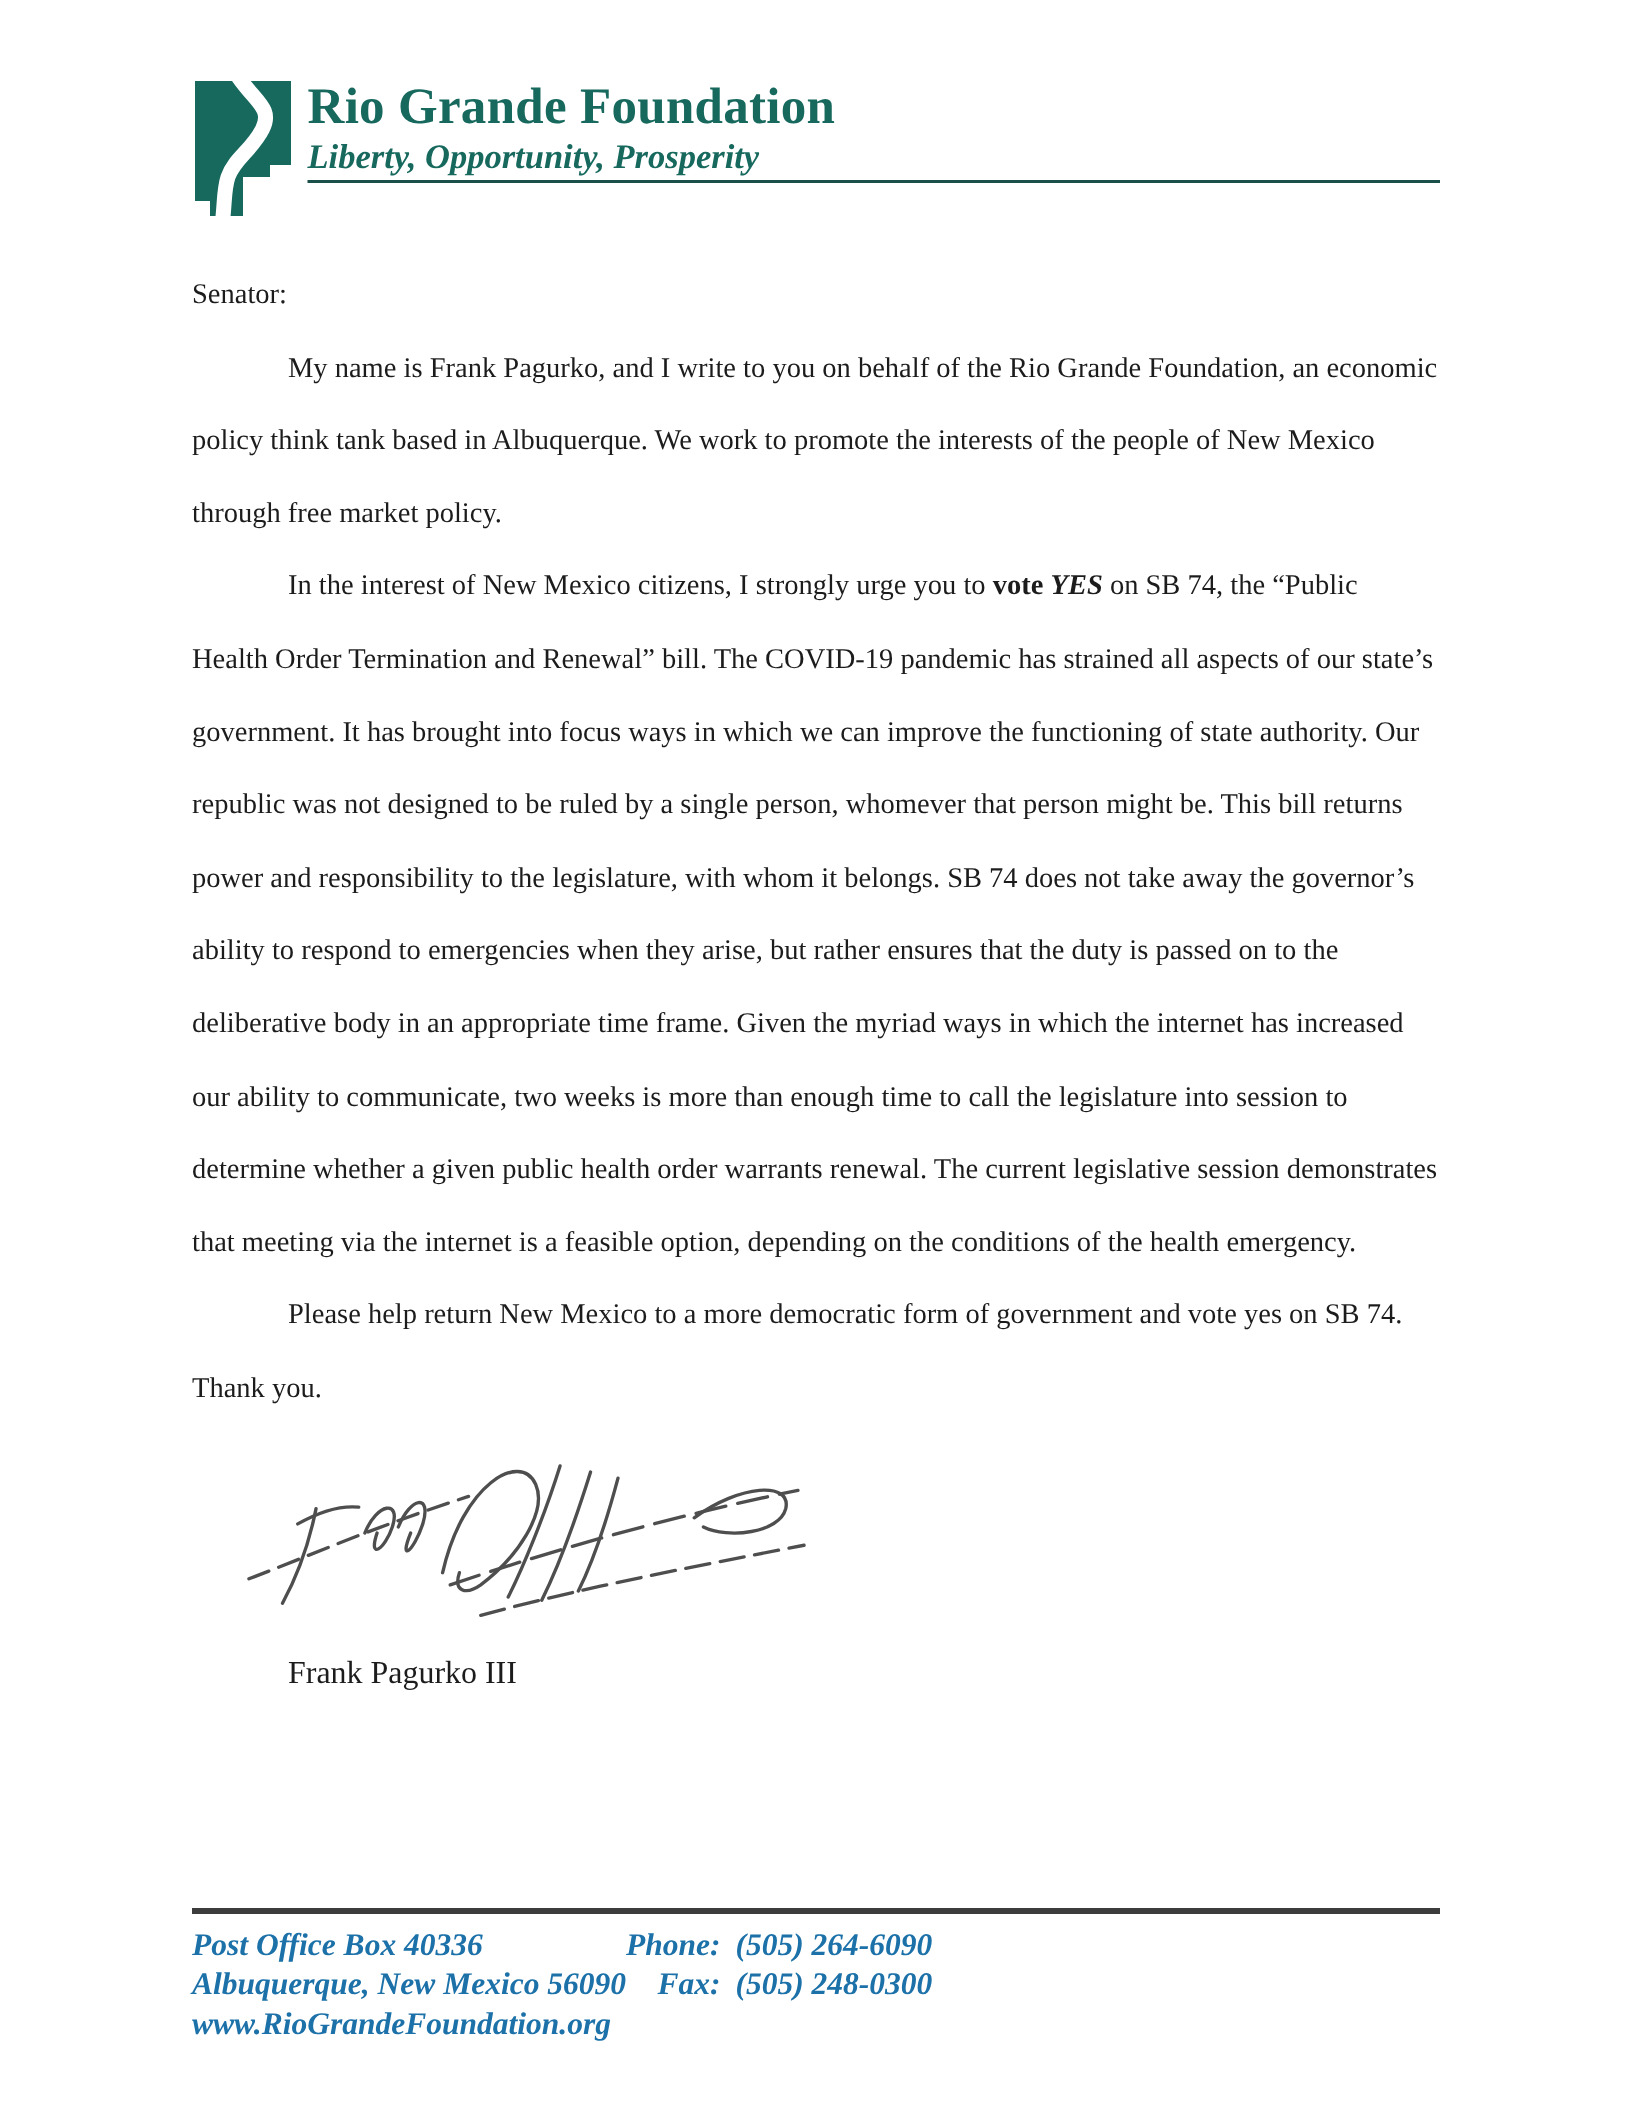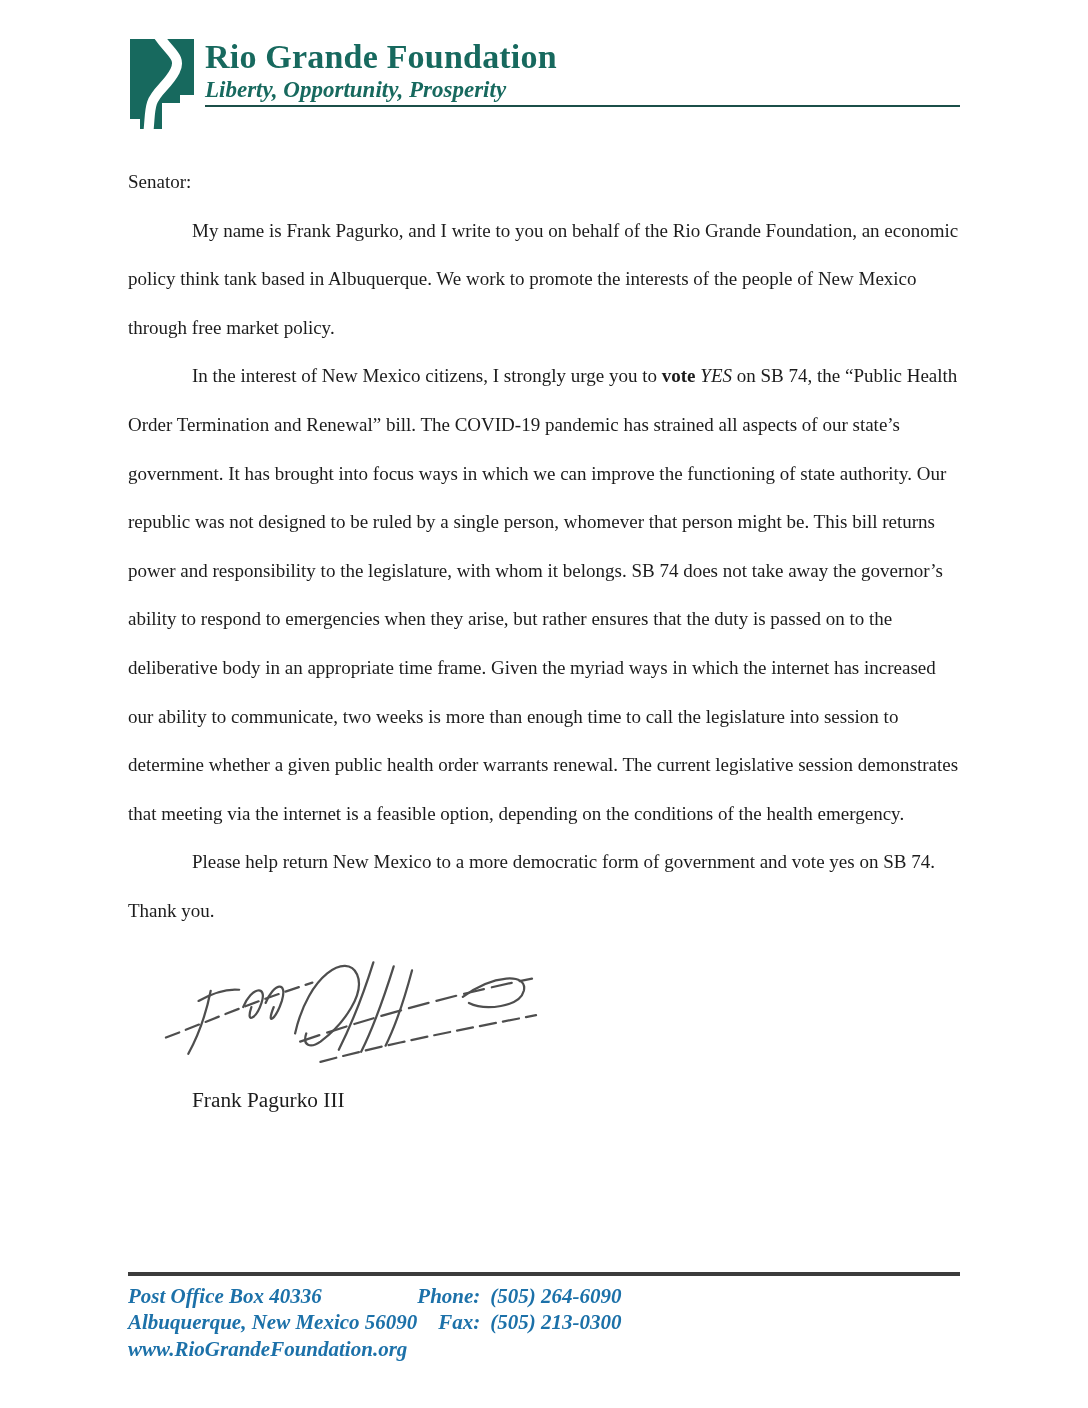--- a/index.html
+++ b/index.html
@@ -12,21 +12,21 @@
   *{margin:0;padding:0;box-sizing:border-box;}
   html,body{background:#ffffff;}
   body{
     width:1088px;
     font-family:"Liberation Serif", serif;
     color:var(--ink);
   }
   .page{
     width:1088px;
     height:1408px;
-    padding:39px 128px 46px 128px;
+    padding:54px 128px 46px 128px;
     display:flex;
     flex-direction:column;
     background:#ffffff;
     overflow:hidden;
   }
 
   
   .header{display:flex;align-items:flex-start;}
   .logo{width:68px;height:96px;flex:0 0 68px;}
   .header-right{flex:1;margin-left:9px;}
@@ -59,21 +59,21 @@
 
   
   .letter{
     margin-top:23px;
     font-size:19px;
     line-height:48.6px;
   }
   .salutation{text-indent:0;}
   .para{text-indent:64px;}
   .para .bold{font-weight:bold;}
-  .para .bold-italic{font-weight:normal;font-style:italic;}
+  .para .bold-italic{font-weight:bold;font-style:italic;}
 
   
   .signature{
     display:block;
     width:398px;
     height:122px;
     margin:8px 0 0 24px;
   }
   .signer-name{
     margin:20px 0 0 64px;
@@ -148,19 +148,19 @@
       <div class="footer-left">
         <div>Post Office Box 40336</div>
         <div>Albuquerque, New Mexico 56090</div>
         <div>www.RioGrandeFoundation.org</div>
       </div>
       <div class="footer-right">
         <div class="contact-line">
           <span class="label">Phone:</span><span>(505) 264-6090</span>
         </div>
         <div class="contact-line">
-          <span class="label">Fax:</span><span>(505) 213-0300</span>
+          <span class="label">Fax:</span><span>(505) 248-0300</span>
         </div>
       </div>
     </div>
   </div>
 
 </div>
 
 </body></html>

